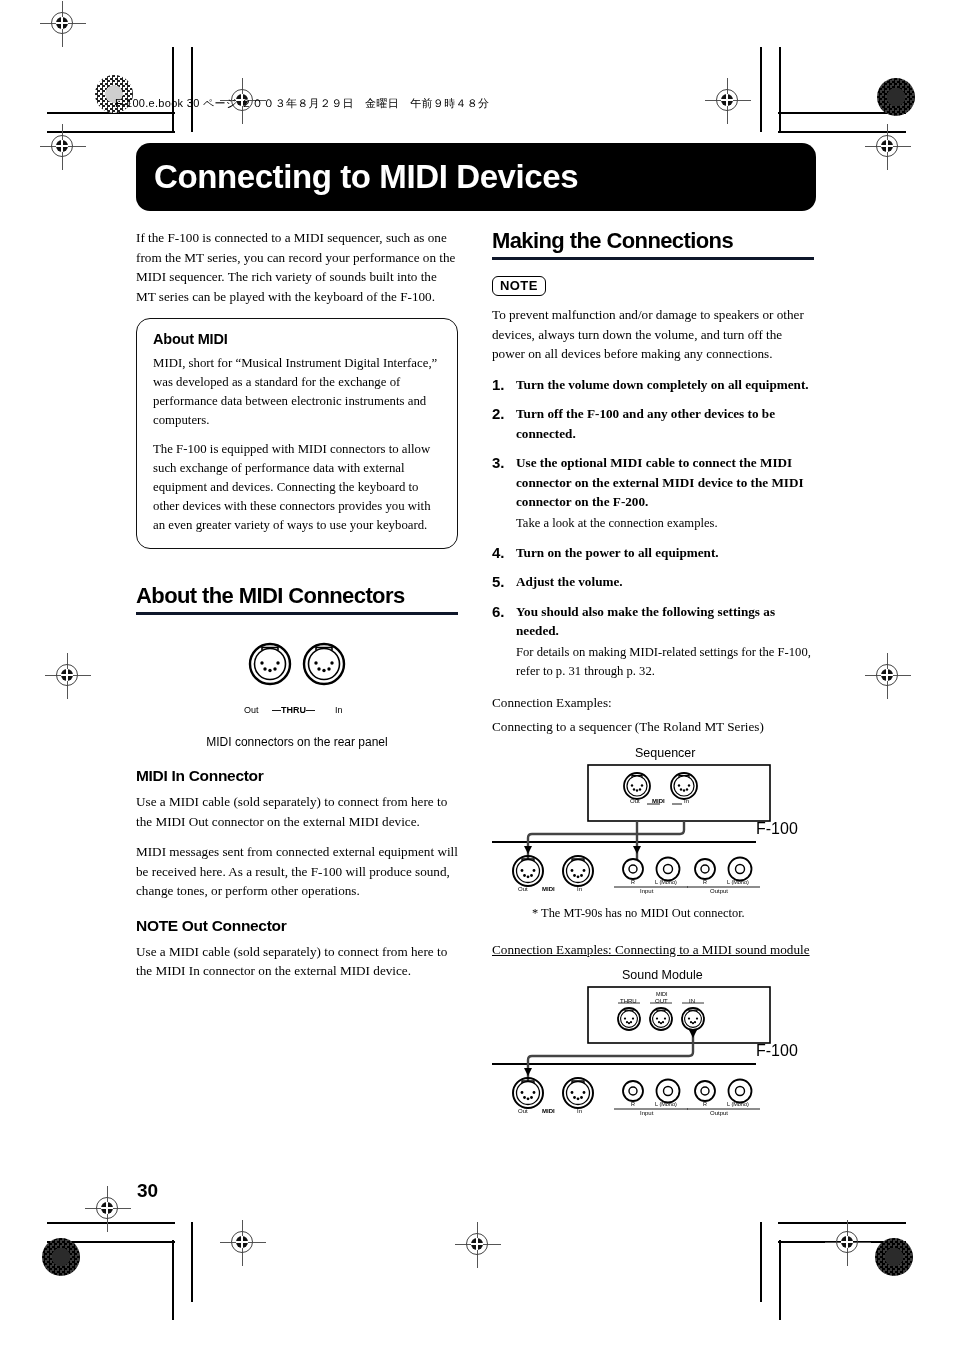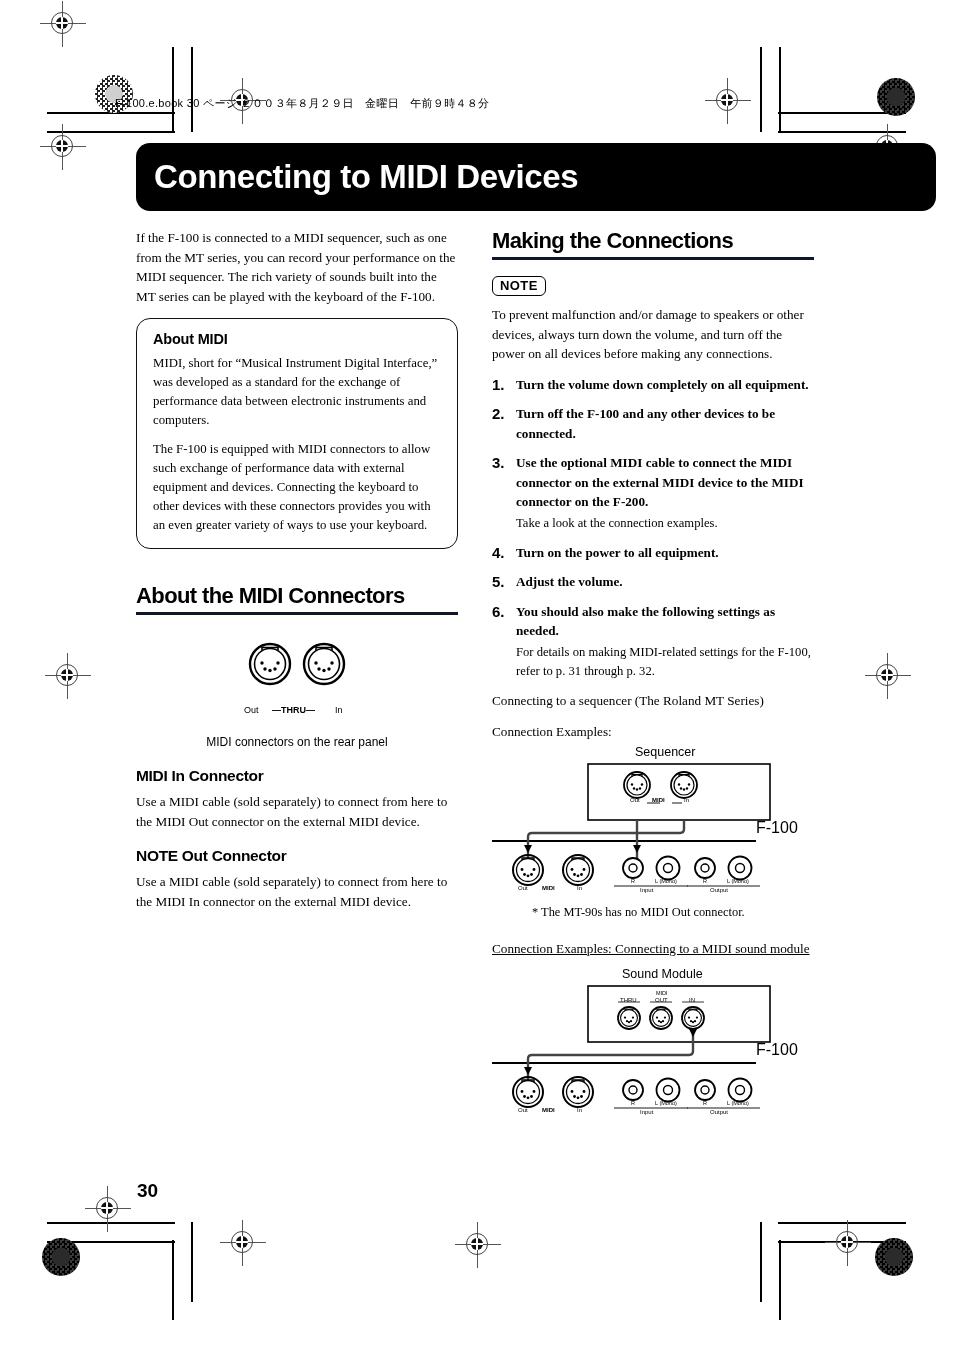--- a/index.html
+++ b/index.html
@@ -319,21 +319,21 @@
   </div>
   <div class="reg" style="left:455px; top:1222px;">
     <div class="hline"></div>
       <div class="vline"></div>
       <div class="circ"></div>
       <div class="dot"></div>
   </div>
 
   <div class="bookline" style="left:115px; top:96px;">F-100.e.book  30 ページ  ２００３年８月２９日　金曜日　午前９時４８分</div>
 
-  <div class="chapter-banner" style="left:136px; top:143px; width:800px; height:68px;">
+  <div class="chapter-banner" style="left:136px; top:143px; width:680px; height:68px;">
     <span class="txt">Connecting to MIDI Devices</span>
   </div>
 
   <div class="col left" style="top:228px;">
 
     <p class="body">If the F-100 is connected to a MIDI sequencer, such as one from the MT series, you can record your performance on the MIDI sequencer. The rich variety of sounds built into the MT series can be played with the keyboard of the F-100.</p>
 
     <div class="infobox" style="margin-top:12px;">
       <h3>About MIDI</h3>
       <p>MIDI, short for “Musical Instrument Digital Interface,” was developed as a standard for the exchange of performance data between electronic instruments and computers.</p>
@@ -370,20 +370,21 @@
       <div style="position:relative; height:16px;">
         <span class="cap-center" style="position:absolute; left:108px; top:-6px; font-size:9px;">Out</span>
         <span class="cap-center" style="position:absolute; left:136px; top:-6px; font-size:9px; font-weight:bold;">—THRU—</span>
         <span class="cap-center" style="position:absolute; left:199px; top:-6px; font-size:9px;">In</span>
       </div>
       <div class="cap-center" style="margin-top:8px; font-size:12px;">MIDI connectors on the rear panel</div>
     </div>
 
     <h3 class="sub" style="margin-top:18px;">MIDI In Connector</h3>
     <p class="body">Use a MIDI cable (sold separately) to connect from here to the MIDI Out connector on the external MIDI device.</p>
+    <p class="body">MIDI messages sent from connected external equipment will be received here. As a result, the F-100 will produce sound, change tones, or perform other operations.</p>
 
     <h3 class="sub" style="margin-top:16px;">NOTE Out Connector</h3>
     <p class="body">Use a MIDI cable (sold separately) to connect from here to the MIDI In connector on the external MIDI device.</p>
   </div>
 
   <div class="col right" style="top:228px;">
 
     <h2 class="section">Making the Connections</h2>
 
     <div style="margin-top:16px;">
@@ -419,22 +420,22 @@
         <div class="txt">Adjust the volume.</div>
       </div>
 
       <div class="step" style="margin-bottom:2px;">
         <div class="num">6.</div>
         <div class="txt">You should also make the following settings as needed.</div>
       </div>
       <p class="step-note">For details on making MIDI-related settings for the F-100, refer to p. 31 through p. 32.</p>
     </div>
 
+    <p class="body tight" style="margin-top:12px;">Connection Examples:</p>
     <p class="body">Connecting to a sequencer (The Roland MT Series)</p>
-    <p class="body tight" style="margin-top:12px;">Connection Examples:</p>
 
     <div class="diagram" style="height:152px; margin-top:4px;">
       <svg width="322" height="152" viewBox="0 0 322 152">
 
         <rect x="96" y="17" width="182" height="56" fill="none" stroke="#000" stroke-width="1.6"></rect>
 
         <g>
           <circle cx="145" cy="38" r="13" fill="none" stroke="#000" stroke-width="1.8"></circle>
           <circle cx="145" cy="38" r="10" fill="none" stroke="#000" stroke-width="1.2"></circle>
           <path d="M140 29.5 L140 27.5 L150 27.5 L150 29.5" fill="none" stroke="#000" stroke-width="1.2"></path>

